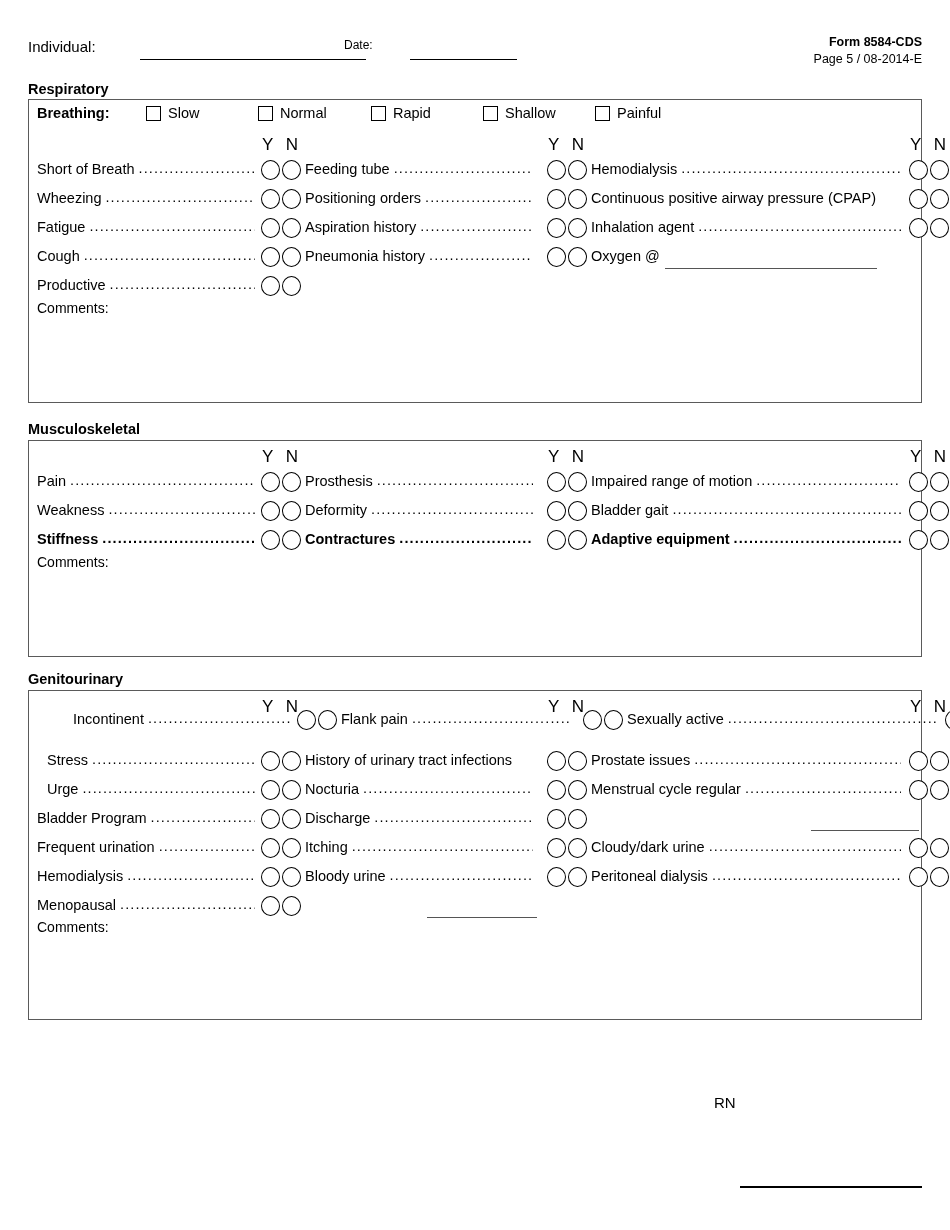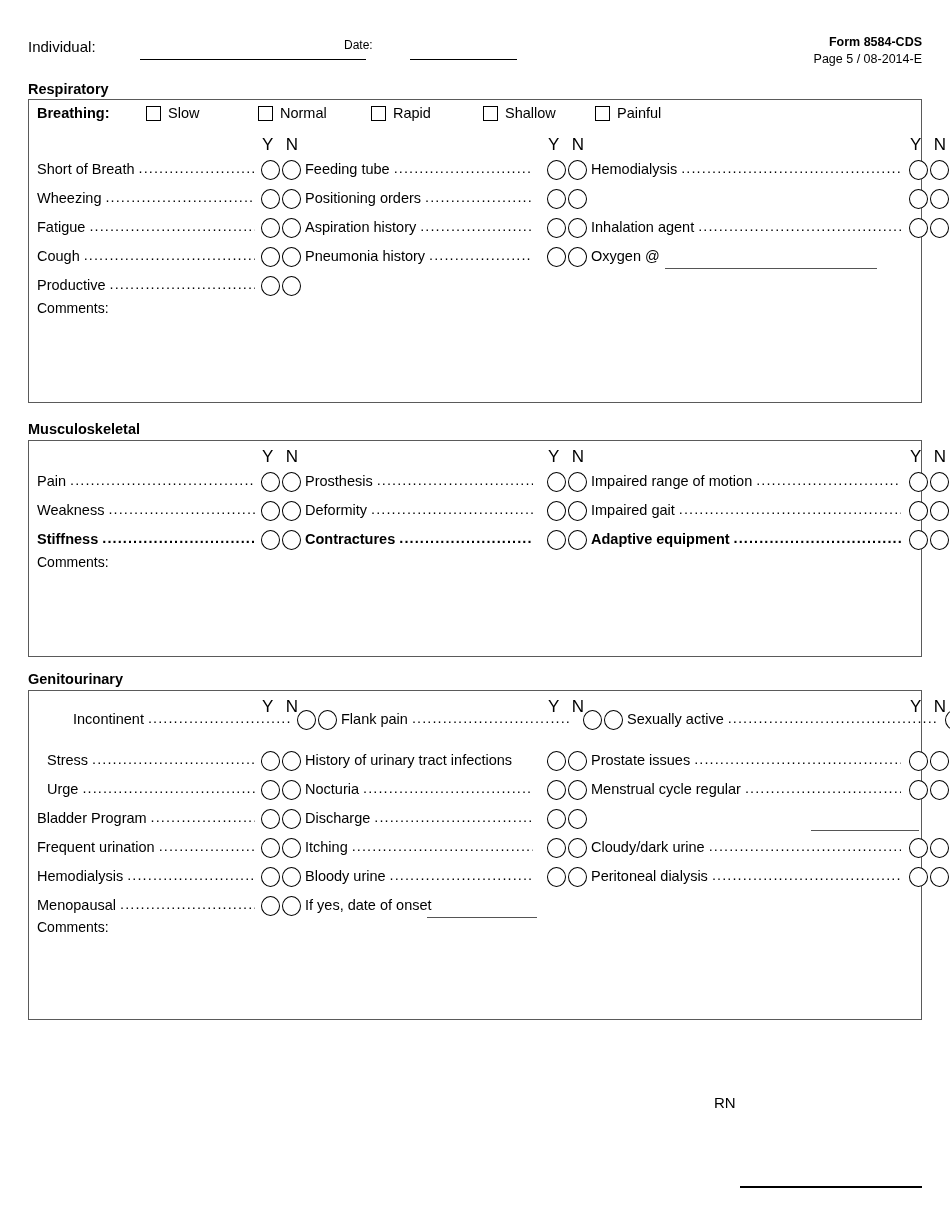--- a/index.html
+++ b/index.html
@@ -246,20 +246,24 @@
     <div class="yn yn-a">
       <span class="circ"></span><span class="circ"></span>
     </div>
     <div class="c2">
       <span class="lbl">Positioning orders</span>
       <span class="dots">........................................................................................................</span>
     </div>
     <div class="yn yn-b">
       <span class="circ"></span><span class="circ"></span>
     </div>
+    <div class="c3 wide">
+      <span class="lbl">Continuous positive airway pressure (CPAP)</span>
+      <span class="nodots"></span>
+    </div>
     <div class="yn yn-c">
       <span class="circ"></span><span class="circ"></span>
     </div>
   </div>
 
   <div class="grid-row" style="top:115px;">
     <div class="c1">
       <span class="lbl">Fatigue</span>
       <span class="dots">........................................................................................................</span>
     </div>
@@ -358,21 +362,21 @@
       <span class="circ"></span><span class="circ"></span>
     </div>
     <div class="c2">
       <span class="lbl">Deformity</span>
       <span class="dots">........................................................................................................</span>
     </div>
     <div class="yn yn-b">
       <span class="circ"></span><span class="circ"></span>
     </div>
     <div class="c3">
-      <span class="lbl">Impaired gait</span>
+      <span class="lbl">Bladder gait</span>
       <span class="dots">........................................................................................................</span>
     </div>
     <div class="yn yn-c">
       <span class="circ"></span><span class="circ"></span>
     </div>
   </div>
 
   <div class="grid-row" style="top:86px;font-weight:bold;">
     <div class="c1">
       <span class="lbl">Stiffness</span>
@@ -548,23 +552,20 @@
   </div>
 
   <div class="grid-row" style="top:202px;">
     <div class="c1">
       <span class="lbl">Menopausal</span>
       <span class="dots">........................................................................................................</span>
     </div>
     <div class="yn yn-a">
       <span class="circ"></span><span class="circ"></span>
     </div>
-    <div class="c2" style="width:280px;">
-      <span class="lbl">If yes, date of onset</span>
-    </div>
     <div class="inline-line" style="left:398px; top:24px; width:110px;"></div>
   </div>
 
   <div class="comments-label" style="top:228px;">Comments:</div>
   <div style="position:absolute; left:8px; top:248px; width:860px; height:75px;"></div>
 </div>
 
 <div class="rn-label">RN</div>
 <div class="rn-line"></div>
 

